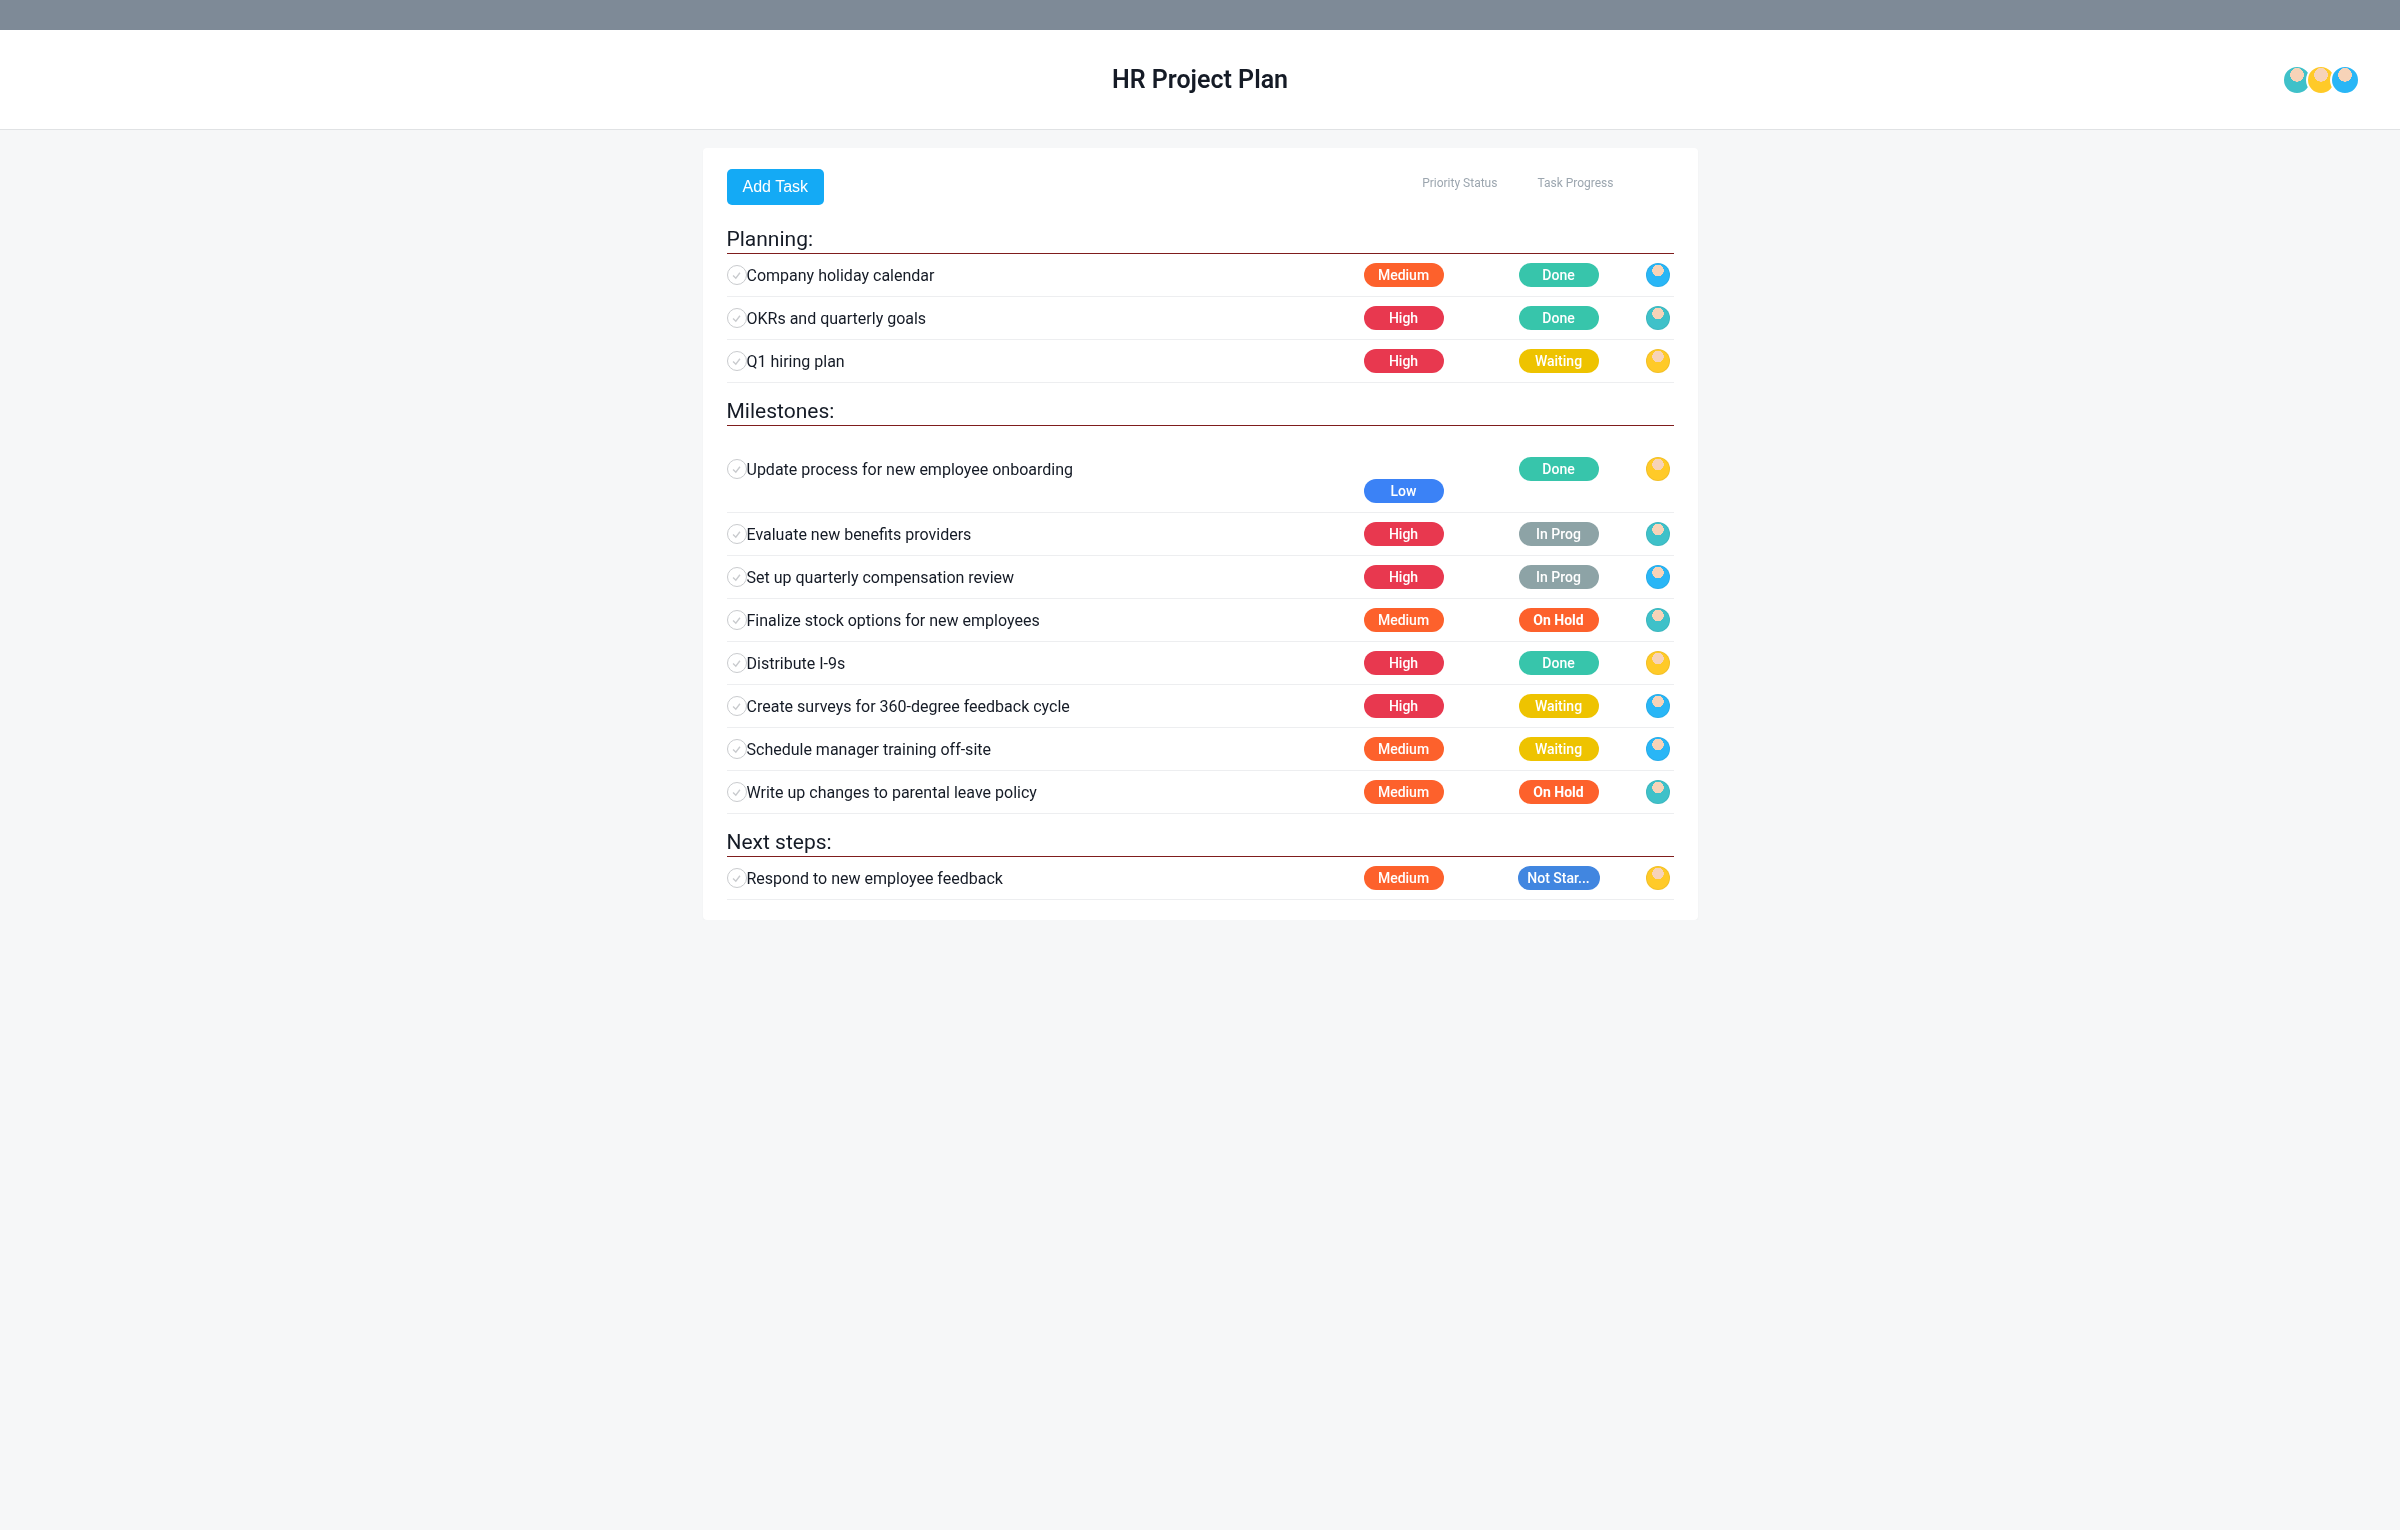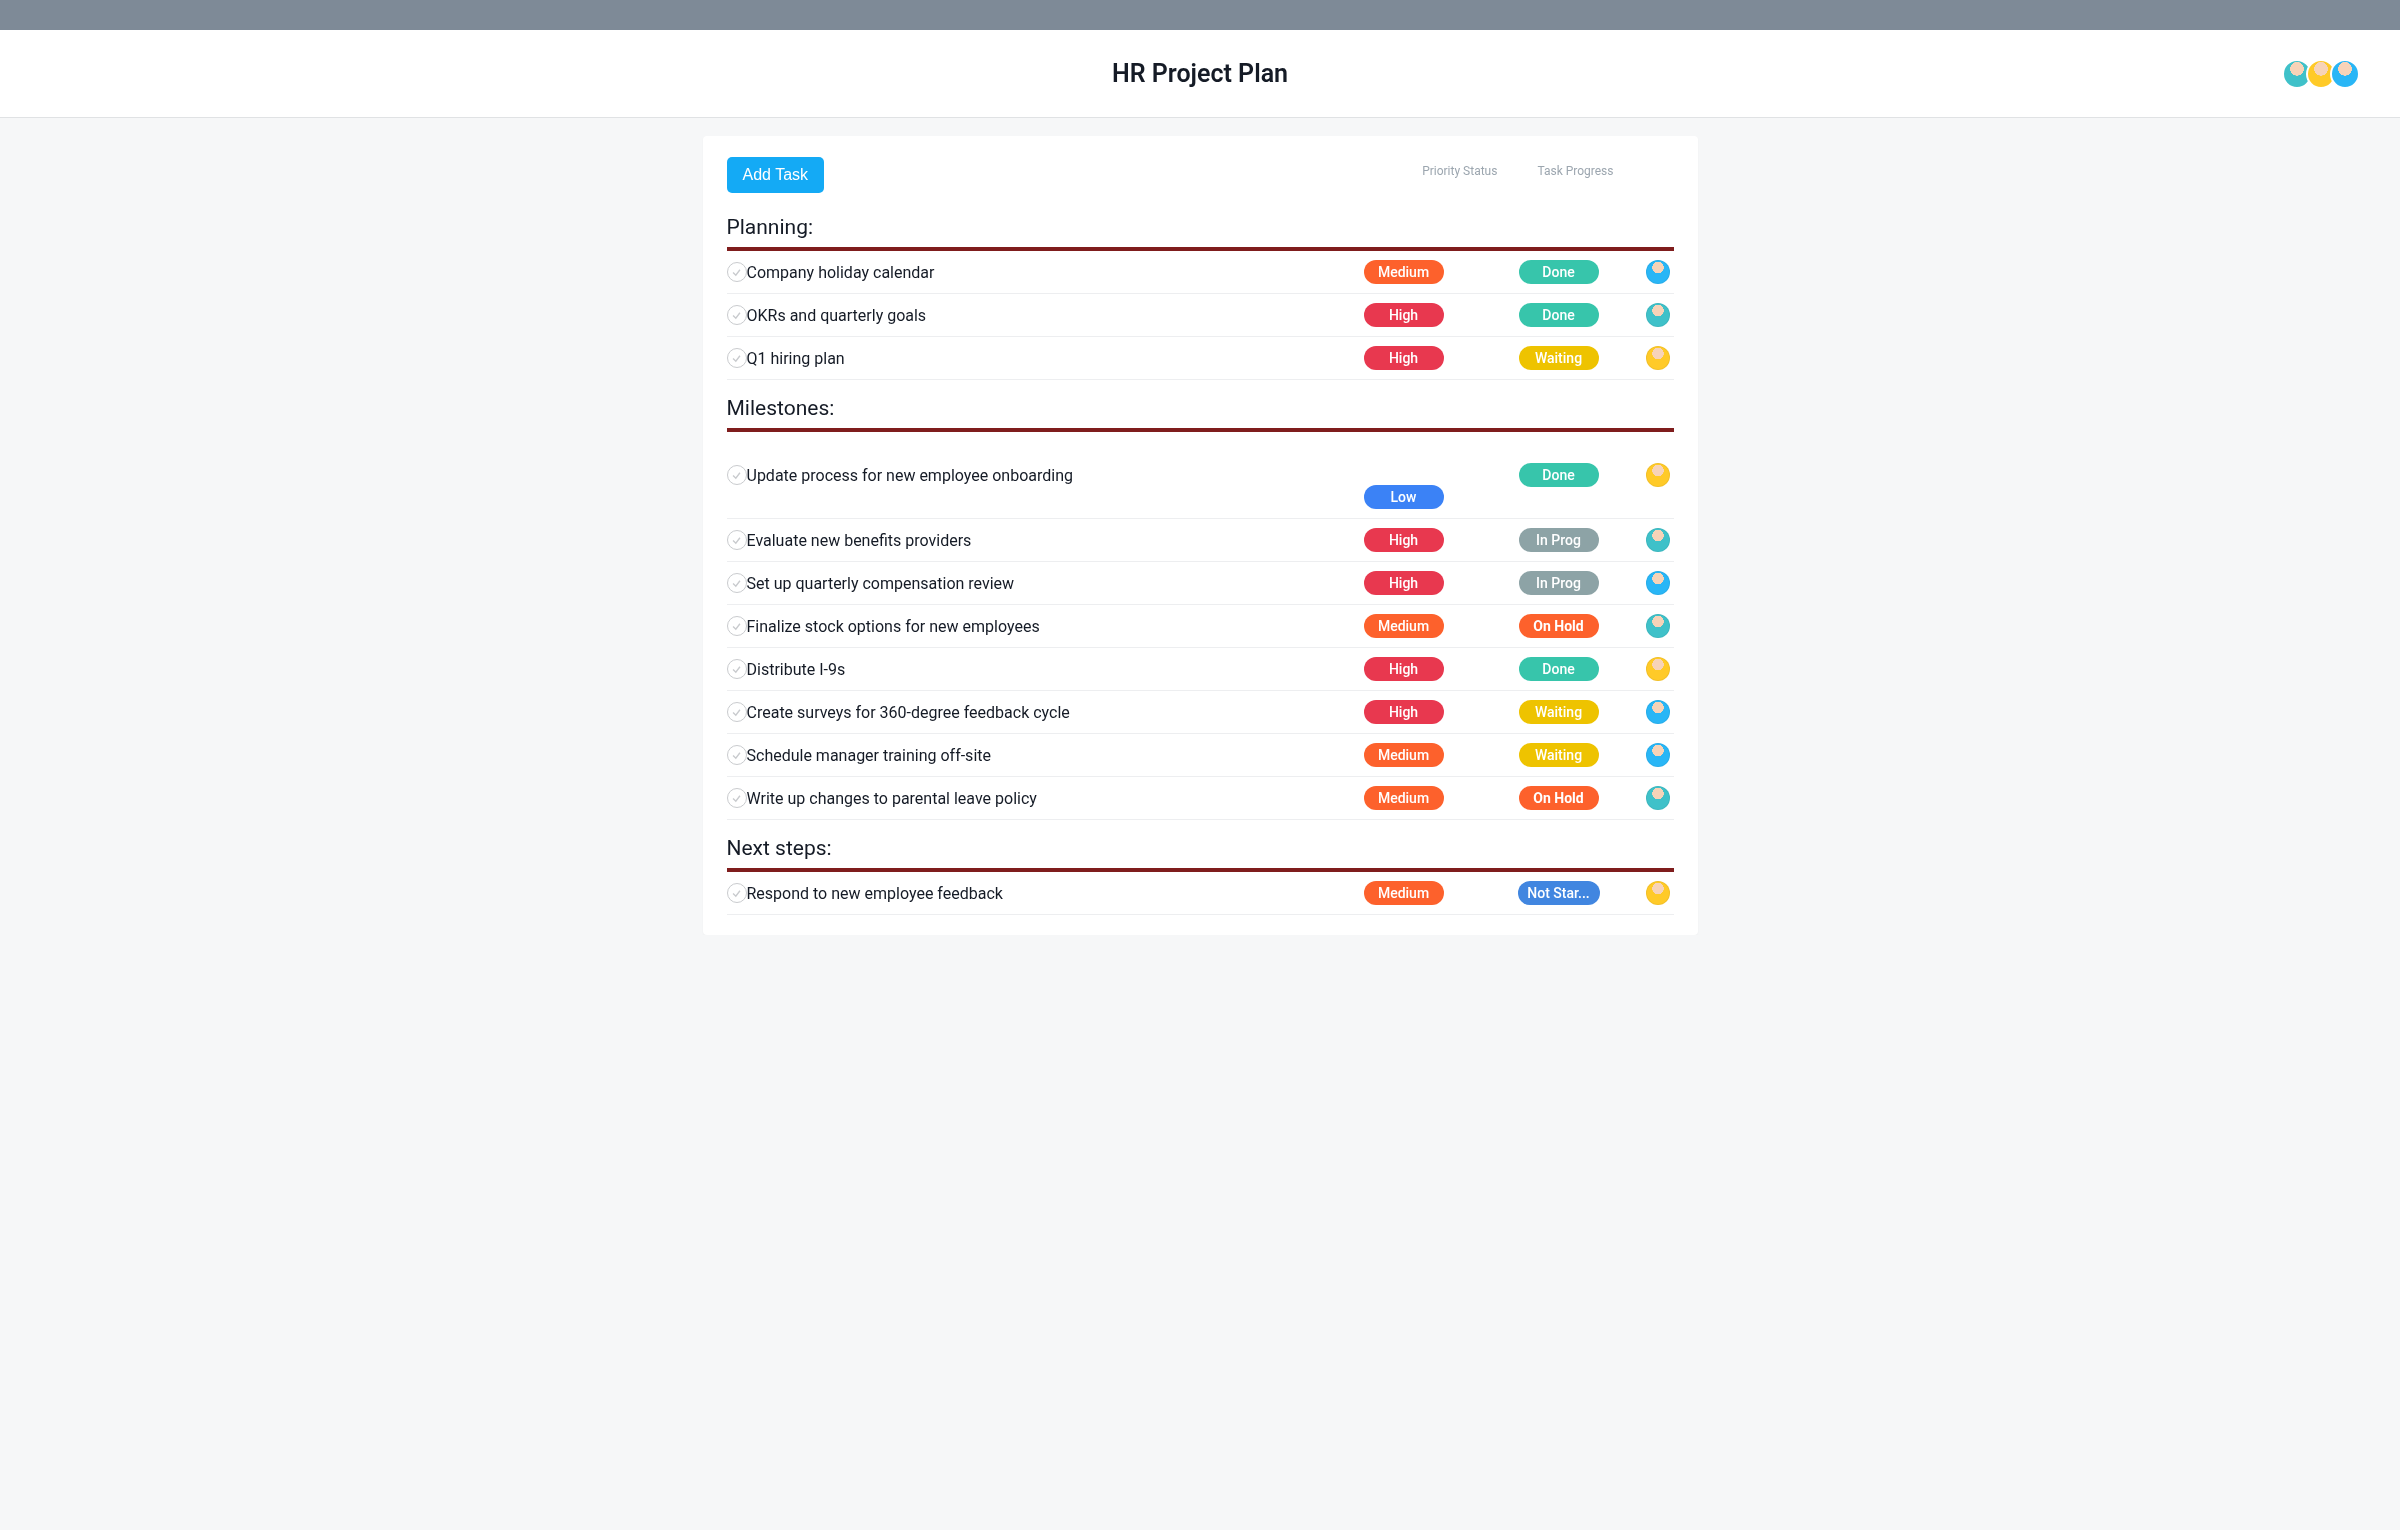--- a/index.html
+++ b/index.html
@@ -12,21 +12,21 @@
       background: #f6f7f8;
       color: #151b26;
     }
     .top-chrome {
       height: 30px;
       background: #7e8a97;
     }
     .header {
       background: #ffffff;
       border-bottom: 1px solid #e0e2e4;
-      height: 88px;
+      height: 100px;
       display: flex;
       align-items: center;
       position: relative;
       padding: 0 40px;
     }
     .header-title {
       position: absolute;
       left: 50%;
       transform: translateX(-50%);
       font-size: 25px;
@@ -90,22 +90,22 @@
       font-size: 12px;
       padding-right: 60px;
     }
     .section {
       padding: 16px 24px 0;
     }
     .section-title {
       font-size: 21px;
       font-weight: 400;
       color: #151b26;
-      padding-bottom: 8px;
-      border-bottom: 4px solid #7f1d1d;
+      padding-bottom: 2px;
+      border-bottom: 1px solid #7f1d1d;
     }
     .task-row {
       display: flex;
       align-items: center;
       padding: 9px 0;
       border-bottom: 1px solid #edeef0;
     }
     .check-circle {
       width: 20px;
       height: 20px;

